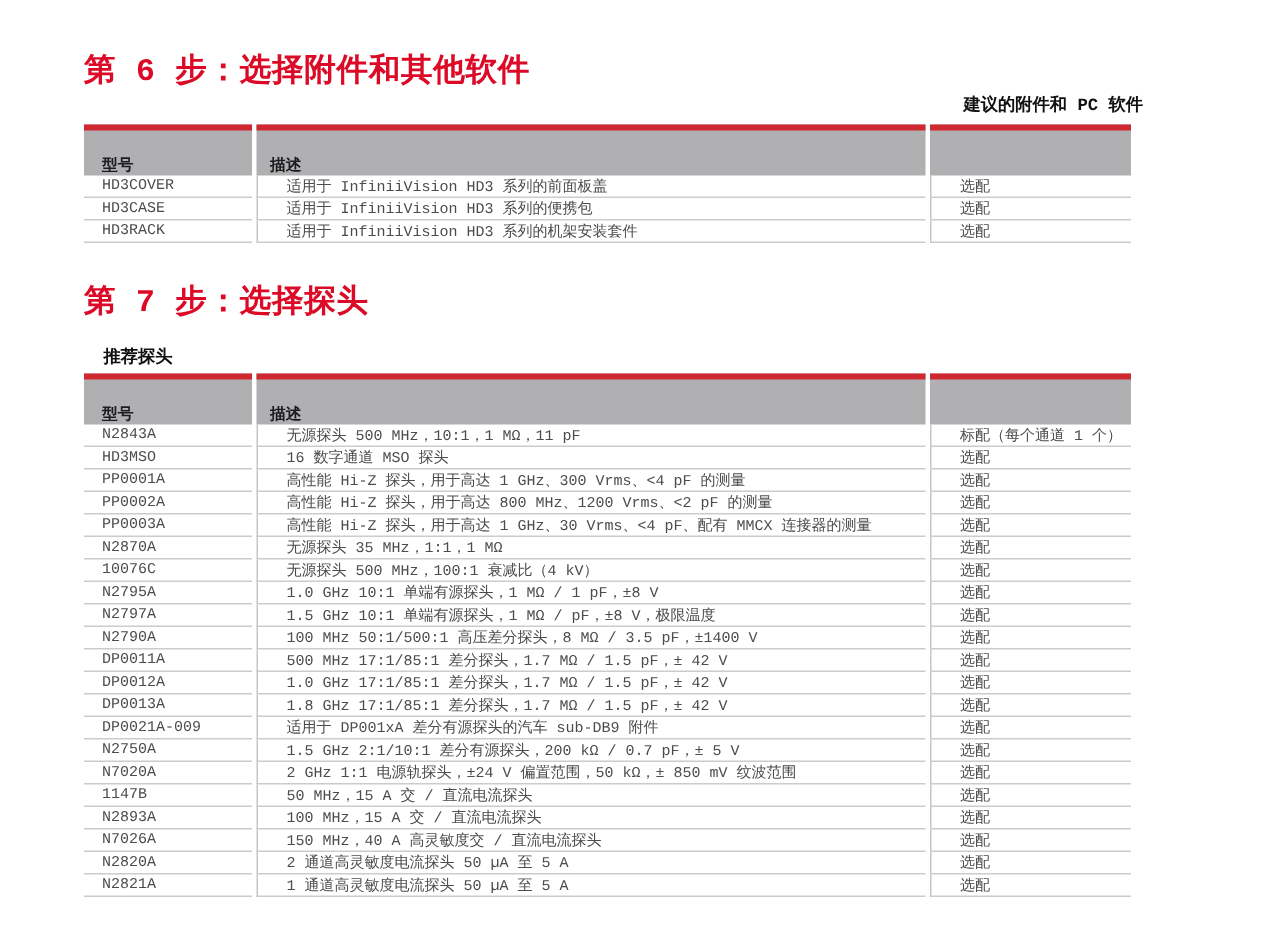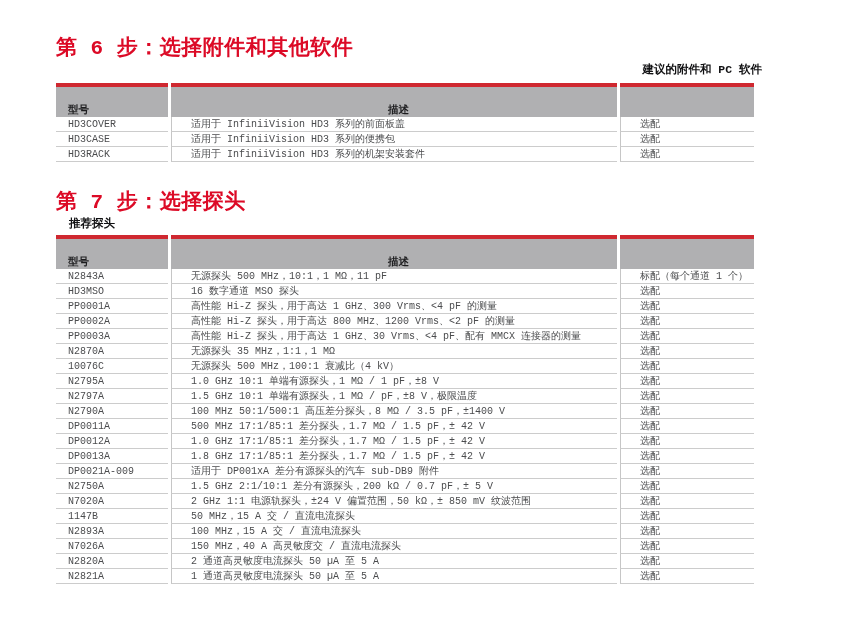--- a/index.html
+++ b/index.html
@@ -19,36 +19,36 @@
   }
   .step{position:absolute;left:56px;width:706px;font-family:Liberation Mono, monospace;}
   .step-title{
     font-size:21px;line-height:26px;font-weight:bold;
     color:var(--accent-red);letter-spacing:0.5px;
   }
   .tbl-label{
     margin-left:13px;font-size:11.5px;font-weight:bold;color:#111113;
   }
   #section-6 .tbl-label{text-align:right;}
-  #section-7 .tbl-label{margin-top:0;}
+  #section-7 .tbl-label{margin-top:14px;}
   table{
     border-collapse:separate;border-spacing:3px 0;table-layout:fixed;
     width:704px;margin-left:-3px;margin-top:6px;
   }
   #section-7 table{margin-top:4px;}
   col.c-model{width:112px;}
   col.c-desc{width:446px;}
   col.c-avail{width:134px;}
   th{
     background:var(--header-gray);
     border-top:4px solid var(--bar-red);
     height:17px;font-size:10.5px;font-weight:bold;color:var(--text-dark);
     text-align:left;padding:16px 0 0 12px;vertical-align:middle;
   }
-  th+th{padding-left:9px;text-align:center;}
+  th+th{padding-left:9px;}
   td{
     height:15px;font-size:10px;color:var(--text-body);
     border-bottom:1px solid var(--row-line);
     padding:0 0 0 12px;vertical-align:middle;
     white-space:nowrap;overflow:hidden;
   }
   td+td{border-left:1px solid var(--col-line);padding-left:19px;}
   #section-6{top:36px;}
   #section-7{top:190px;}
 </style>

